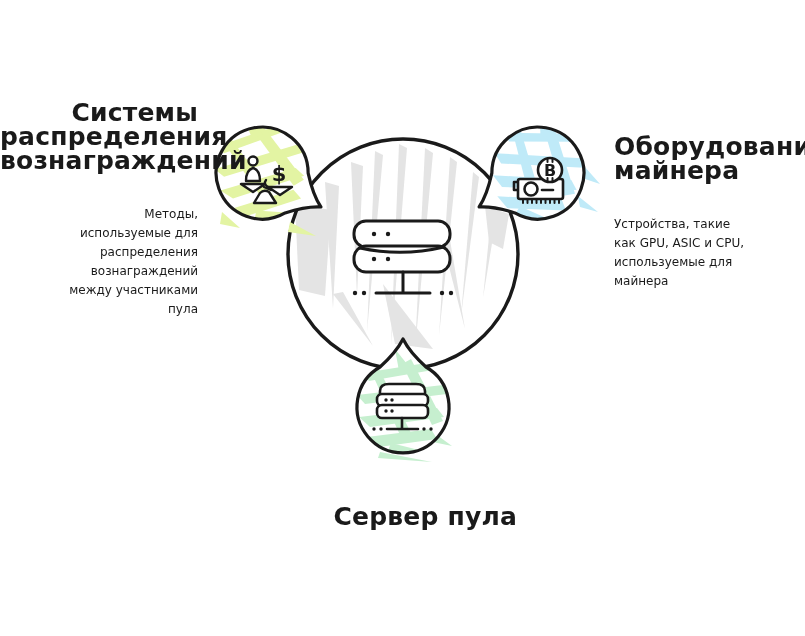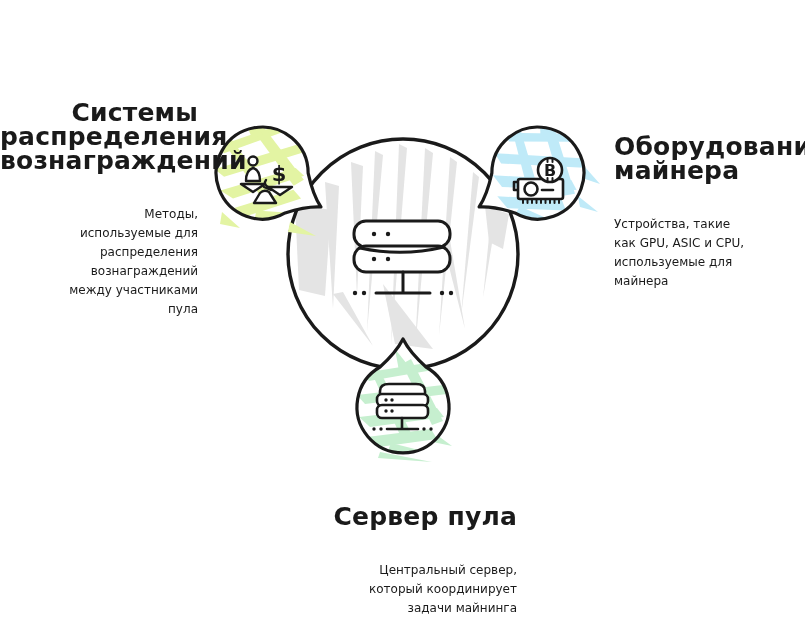--- a/index.html
+++ b/index.html
@@ -175,18 +175,15 @@
     <div class="title">Оборудование
 майнера</div>
     <div class="desc">Устройства, такие
 как GPU, ASIC и CPU,
 используемые для
 майнера</div>
   </div>
 
   <div class="label label-pool">
     <div class="title">Сервер пула</div>
-    <div class="desc">Центральный сервер,
-который координирует
-задачи майнинга</div>
   </div>
 
 </div>
 
 </body></html>

